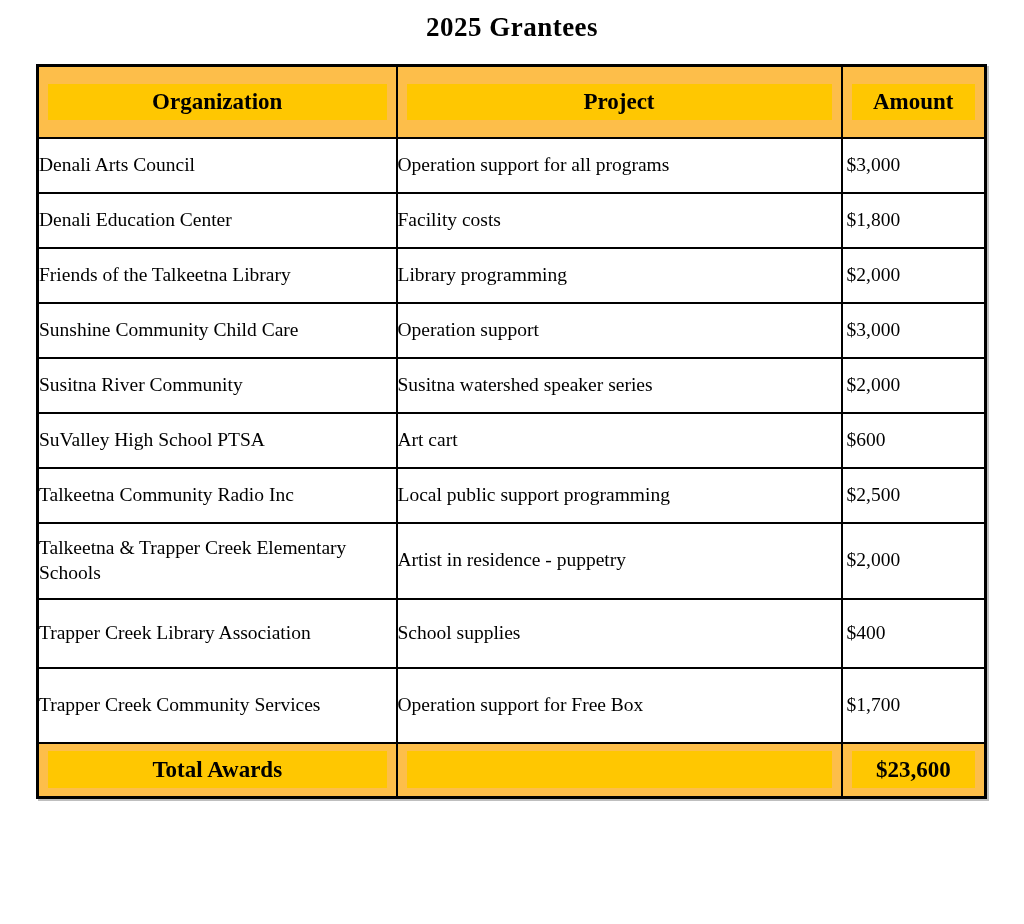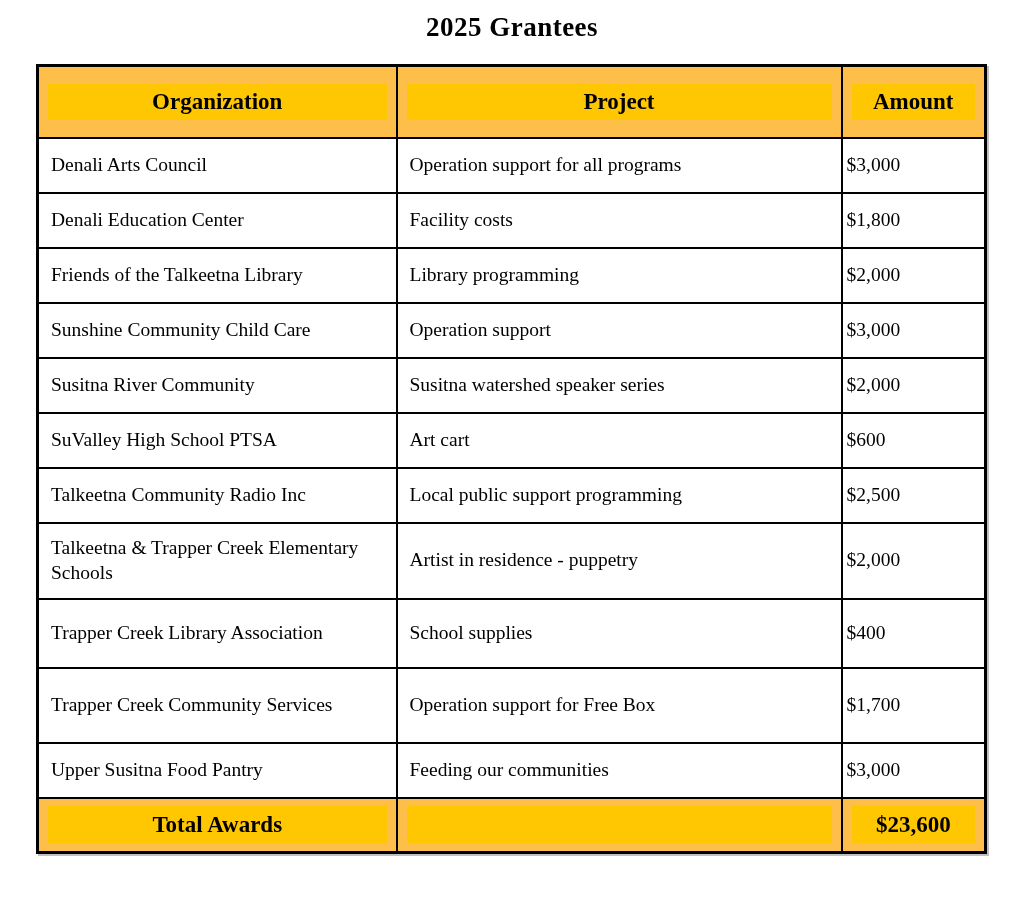--- a/index.html
+++ b/index.html
@@ -65,21 +65,21 @@
   }
   thead tr { height: 72px; }
   tbody tr { height: 55px; }
   tbody tr:nth-child(8) { height: 76px; }
   tbody tr:nth-child(9) { height: 69px; }
   tbody tr:nth-child(10) { height: 75px; }
   tfoot tr { height: 55px; margin-top: 32px; }
   tfoot .hl-band { min-height: 37px; }
   .cell-text {
     display: block;
-    padding: 4px 12px;
+    padding: 4px 0;
     line-height: 1.25;
   }
   td.col-amount { text-align: left; }
   td.col-amount .cell-text { padding: 4px 4px; }
 </style>
 </head>
 <body>
 
 <div class="page">
 
@@ -214,31 +214,20 @@
       <td class="col-org">
         <span class="cell-text">Trapper Creek Community Services</span>
       </td>
       <td class="col-project">
         <span class="cell-text">Operation support for Free Box</span>
       </td>
       <td class="col-amount">
         <span class="cell-text">$1,700</span>
       </td>
     </tr>
-        <tr>
-      <td class="col-org">
-        <span class="cell-text">Upper Susitna Food Pantry</span>
-      </td>
-      <td class="col-project">
-        <span class="cell-text">Feeding our communities</span>
-      </td>
-      <td class="col-amount">
-        <span class="cell-text">$3,000</span>
-      </td>
-    </tr>
       </tbody>
     <tfoot>
       <tr>
         <td class="gold-cell">
           <div class="hl-band">
             <span>Total Awards</span>
           </div>
         </td>
         <td class="gold-cell">
           <div class="hl-band">

